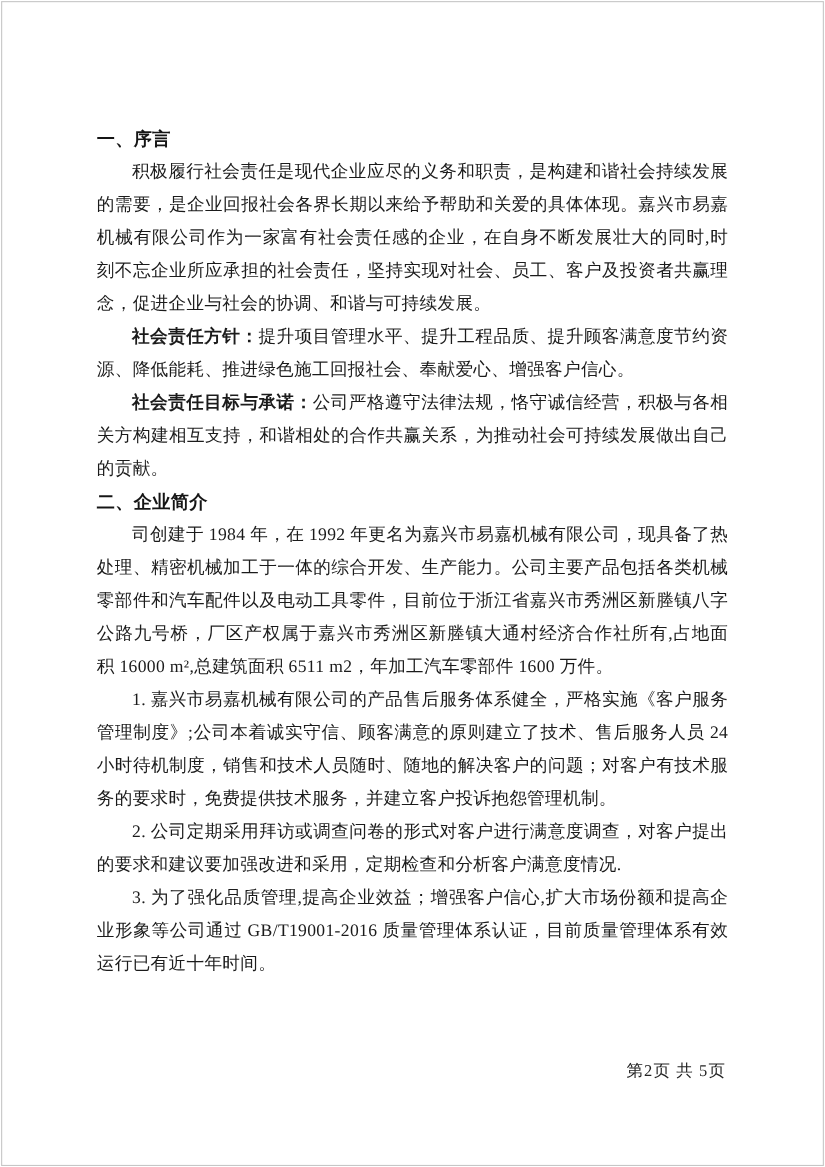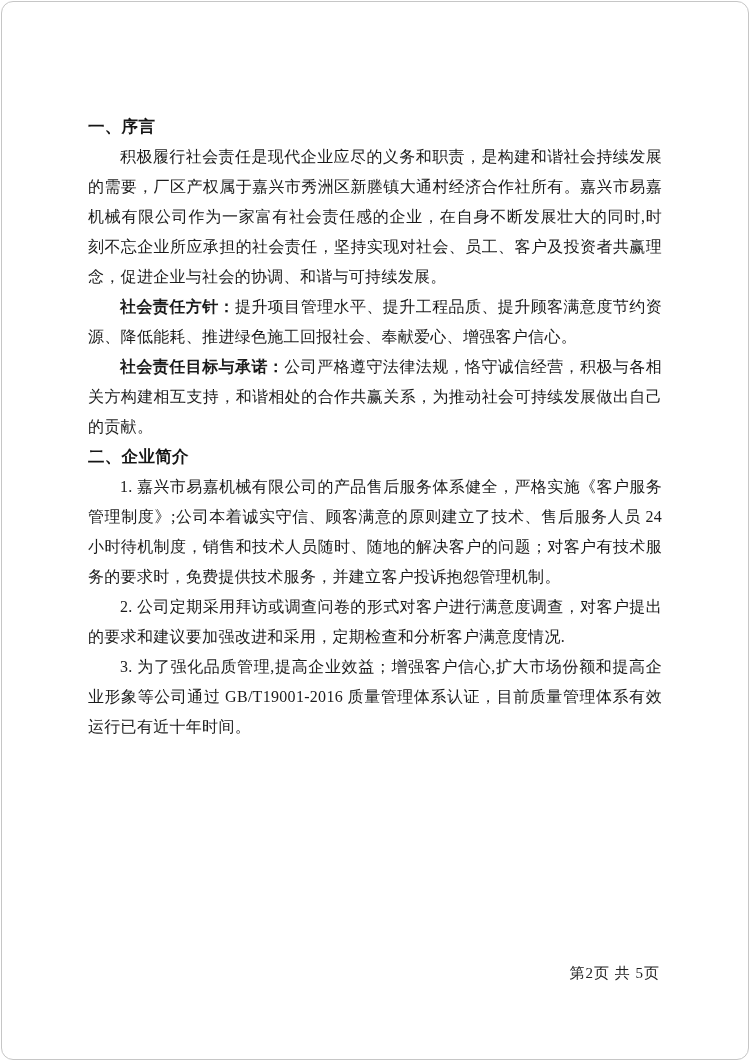--- a/index.html
+++ b/index.html
@@ -12,21 +12,21 @@
     width: 750px;
     height: 1061px;
     background: #ffffff;
     overflow: hidden;
     font-family: "Liberation Serif", "DejaVu Serif", serif;
   }
   .sheet {
     position: absolute;
     inset: 1px;
     border: 1px solid #c6c6c6;
-    border-radius: 12px;
+    border-radius: 0;
     background: #ffffff;
   }
   .content {
     position: absolute;
     left: 86px;
     right: 86px;
     top: 110px;
     color: #1b1b1b;
     font-size: 16px;
     line-height: 30px;
@@ -64,32 +64,35 @@
 
 <div class="viewport">
   <div class="sheet">
 
     <div class="content">
 
       <h2 class="section-heading">
         <span>一、序言</span>
       </h2>
       <p class="para">
-        <span>积极履行社会责任是现代企业应尽的义务和职责，是构建和谐社会持续发展的需要，厂区产权属于嘉兴市秀洲区新塍镇大通村经济合作社所有。嘉兴市易嘉机械有限公司作为一家富有社会责任感的企业，在自身不断发展壮大的同时,时刻不忘企业所应承担的社会责任，坚持实现对社会、员工、客户及投资者共赢理念，促进企业与社会的协调、和谐与可持续发展。</span>
+        <span>积极履行社会责任是现代企业应尽的义务和职责，是构建和谐社会持续发展的需要，是企业回报社会各界长期以来给予帮助和关爱的具体体现。嘉兴市易嘉机械有限公司作为一家富有社会责任感的企业，在自身不断发展壮大的同时,时刻不忘企业所应承担的社会责任，坚持实现对社会、员工、客户及投资者共赢理念，促进企业与社会的协调、和谐与可持续发展。</span>
       </p>
       <p class="para">
         <span class="lead">社会责任方针：</span><span>提升项目管理水平、提升工程品质、提升顾客满意度节约资源、降低能耗、推进绿色施工回报社会、奉献爱心、增强客户信心。</span>
       </p>
       <p class="para">
         <span class="lead">社会责任目标与承诺：</span><span>公司严格遵守法律法规，恪守诚信经营，积极与各相关方构建相互支持，和谐相处的合作共赢关系，为推动社会可持续发展做出自己的贡献。</span>
       </p>
 
       <h2 class="section-heading">
         <span>二、企业简介</span>
       </h2>
+      <p class="para">
+        <span>司创建于 1984 年，在 1992 年更名为嘉兴市易嘉机械有限公司，现具备了热处理、精密机械加工于一体的综合开发、生产能力。公司主要产品包括各类机械零部件和汽车配件以及电动工具零件，目前位于浙江省嘉兴市秀洲区新塍镇八字公路九号桥，厂区产权属于嘉兴市秀洲区新塍镇大通村经济合作社所有,占地面积 16000 m²,总建筑面积 6511 m2，年加工汽车零部件 1600 万件。</span>
+      </p>
 
       <p class="para">
         <span>1. 嘉兴市易嘉机械有限公司的产品售后服务体系健全，严格实施《客户服务管理制度》;公司本着诚实守信、顾客满意的原则建立了技术、售后服务人员 24 小时待机制度，销售和技术人员随时、随地的解决客户的问题；对客户有技术服务的要求时，免费提供技术服务，并建立客户投诉抱怨管理机制。</span>
       </p>
       <p class="para">
         <span>2. 公司定期采用拜访或调查问卷的形式对客户进行满意度调查，对客户提出的要求和建议要加强改进和采用，定期检查和分析客户满意度情况.</span>
       </p>
       <p class="para">
         <span>3. 为了强化品质管理,提高企业效益；增强客户信心,扩大市场份额和提高企业形象等公司通过 GB/T19001-2016 质量管理体系认证，目前质量管理体系有效运行已有近十年时间。</span>
       </p>

